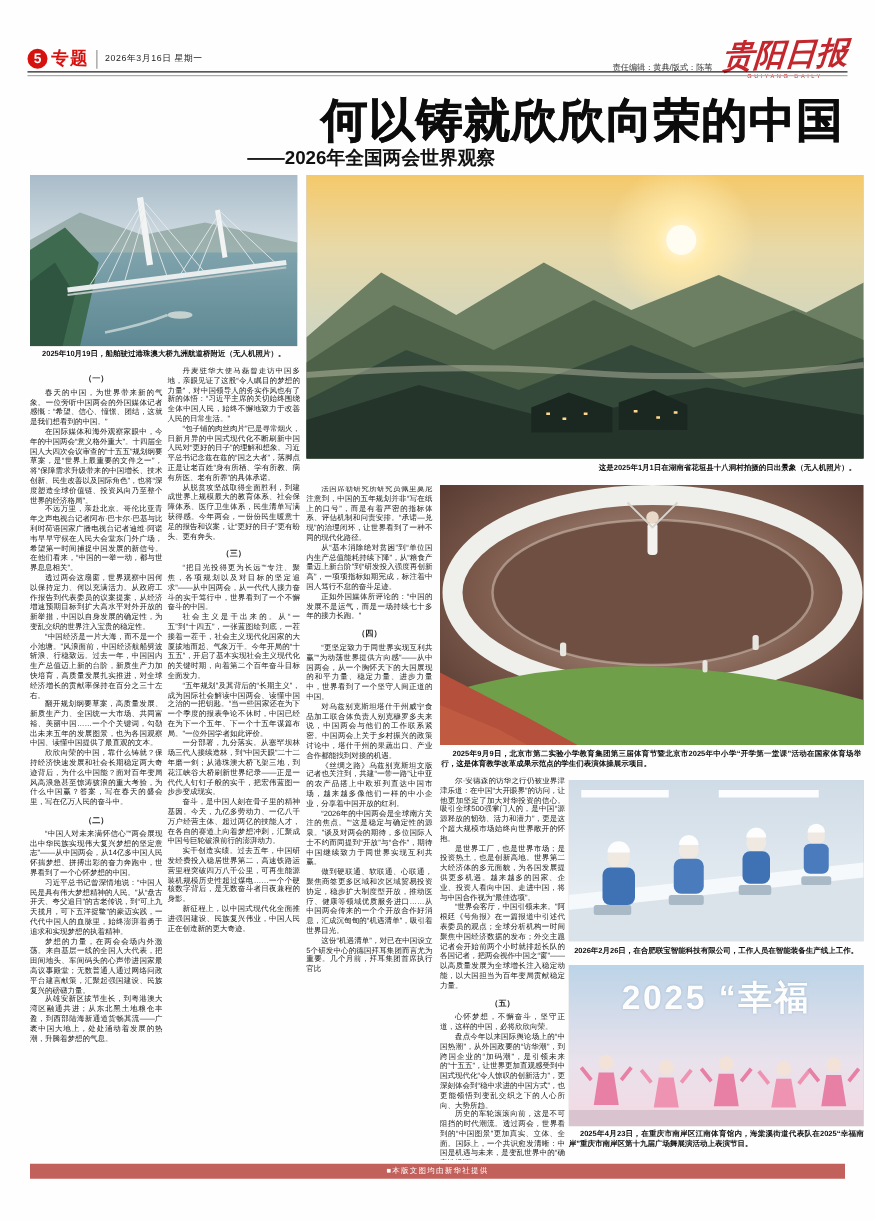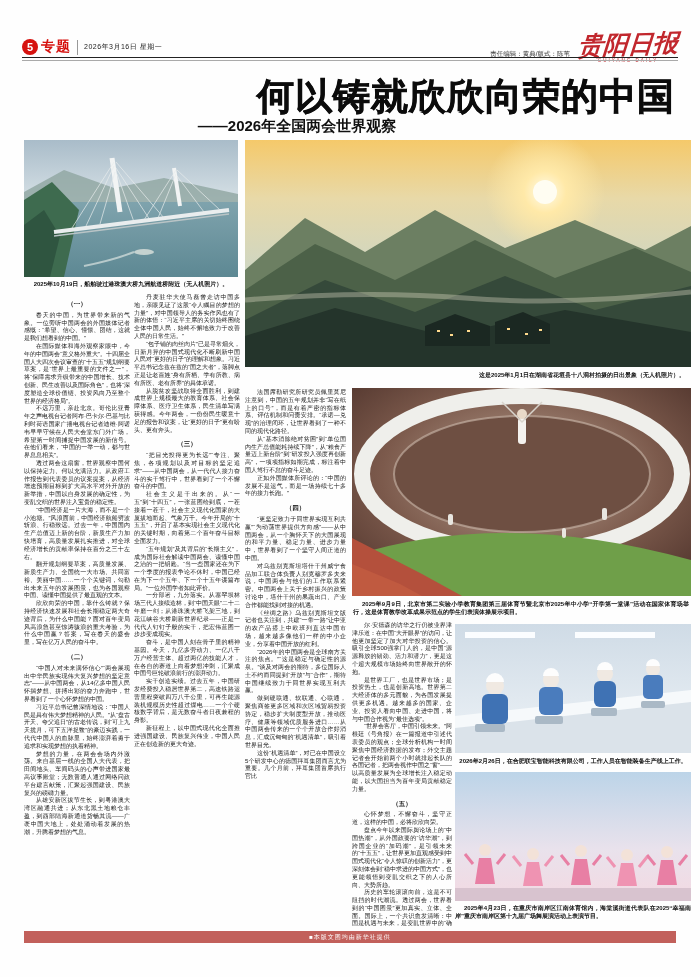--- a/index.html
+++ b/index.html
@@ -244,20 +244,21 @@
           <path d="M-12,12 L-20,2 M12,12 L20,2" stroke="#ef93b2" stroke-width="3"></path>
         </g>
         <g transform="translate(212,80)">
           <circle cx="0" cy="0" r="6" fill="#f3e2d8"></circle>
             <polygon points="-10,33 10,33 6,8 -6,8" fill="#e87fa4"></polygon>
           <path d="M-12,13 L-20,3 M12,13 L20,3" stroke="#e87fa4" stroke-width="3"></path>
         </g>
       </g>
       <rect y="116" width="236" height="13" fill="#d8c3cf"></rect>
     </svg>
+    <div class="ovl2025">2025 “幸福</div>
   </div>
   <div class="cap indent" style="left:455px;top:904px;width:236px;">2025年4月23日，在重庆市南岸区江南体育馆内，海棠溪街道代表队在2025“幸福南岸”重庆市南岸区第十九届广场舞展演活动上表演节目。</div>
 
   <div class="col" style="left:24px;top:294px;width:106px;height:634px;">
       <p class="head">（一）</p>
       <p class="para">春天的中国，为世界带来新的气象。一位旁听中国两会的外国媒体记者感慨：“希望、信心、憧憬、团结，这就是我们想看到的中国。”</p>
       <p class="para">在国际媒体和海外观察家眼中，今年的中国两会“意义格外重大”。十四届全国人大四次会议审查的“十五五”规划纲要草案，是“世界上最重要的文件之一”，将“保障需求升级带来的中国增长、技术创新、民生改善以及国际角色”，也将“深度塑造全球价值链、投资风向乃至整个世界的经济格局”。</p>
       <p class="para">不远万里，亲赴北京。哥伦比亚青年之声电视台记者阿布·巴卡尔·巴基与比利时荷语国家广播电视台记者迪维·阿诺韦早早守候在人民大会堂东门外广场，希望第一时间捕捉中国发展的新信号。在他们看来，“中国的一举一动，都与世界息息相关”。</p>
       <p class="para">透过两会这扇窗，世界观察中国何以保持定力、何以充满活力。从政府工作报告到代表委员的议案提案，从经济增速预期目标到扩大高水平对外开放的新举措，中国以自身发展的确定性，为变乱交织的世界注入宝贵的稳定性。</p>
       <p class="para">“中国经济是一片大海，而不是一个小池塘。”风浪面前，中国经济航船劈波斩浪、行稳致远。过去一年，中国国内生产总值迈上新的台阶，新质生产力加快培育，高质量发展扎实推进，对全球经济增长的贡献率保持在百分之三十左右。</p>

